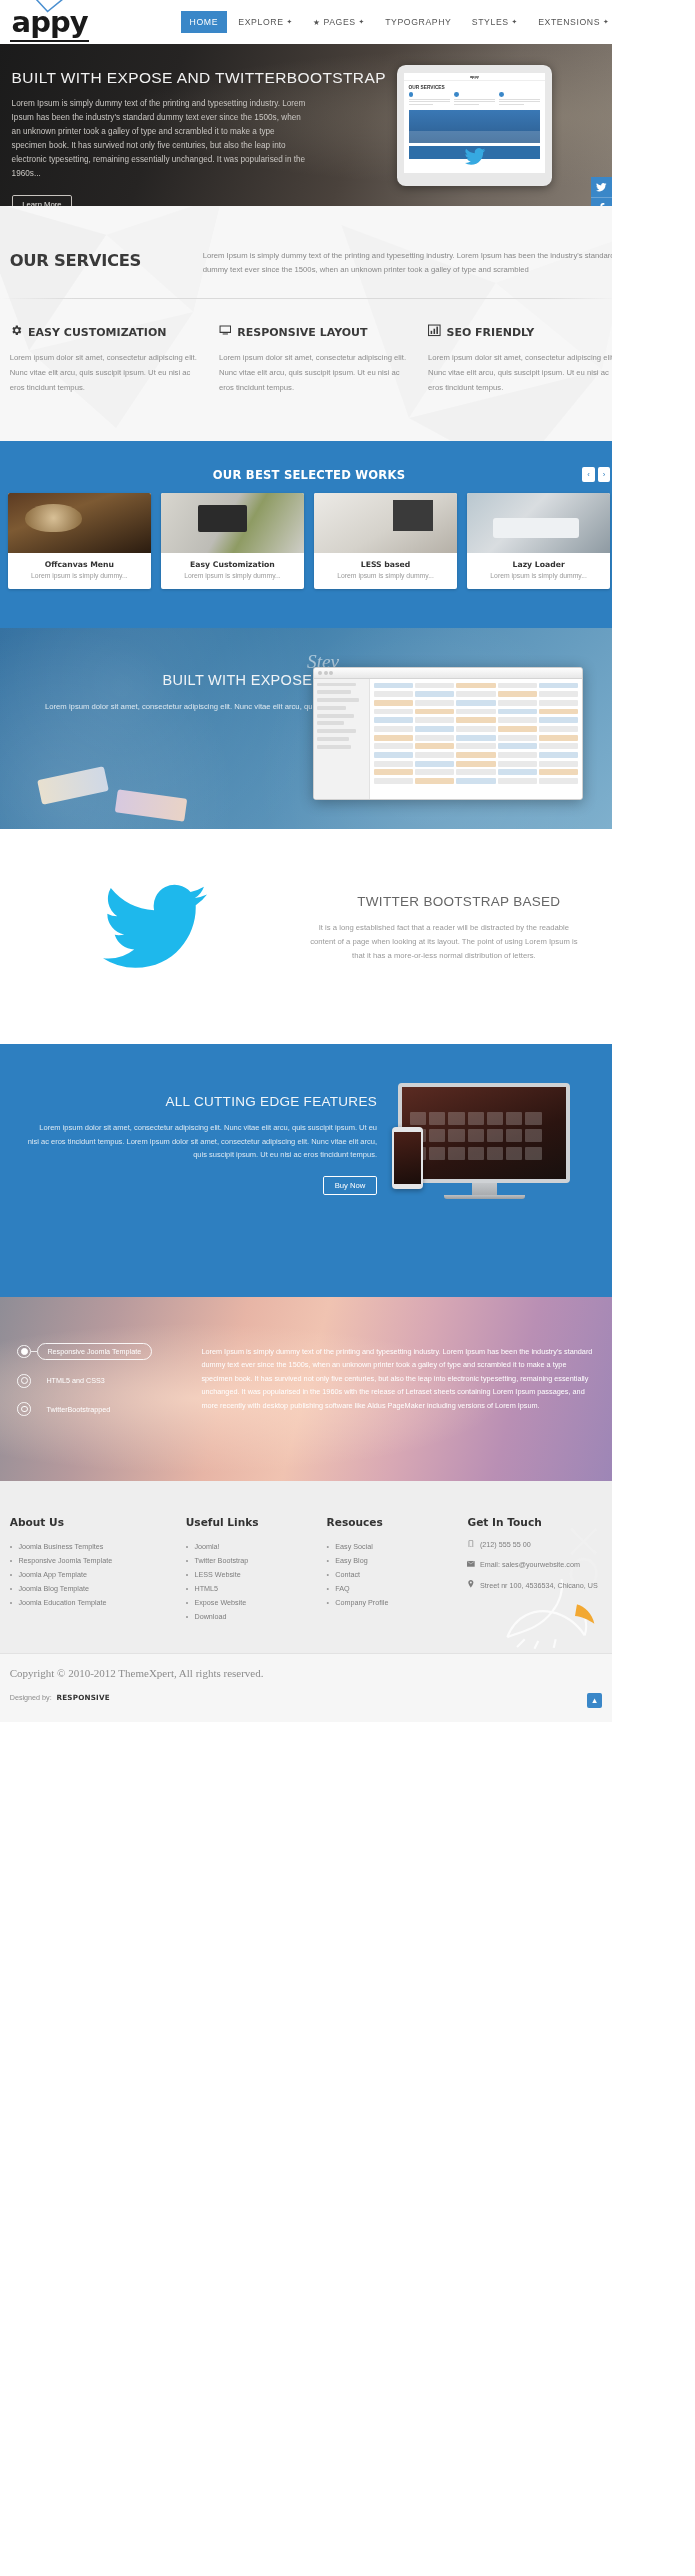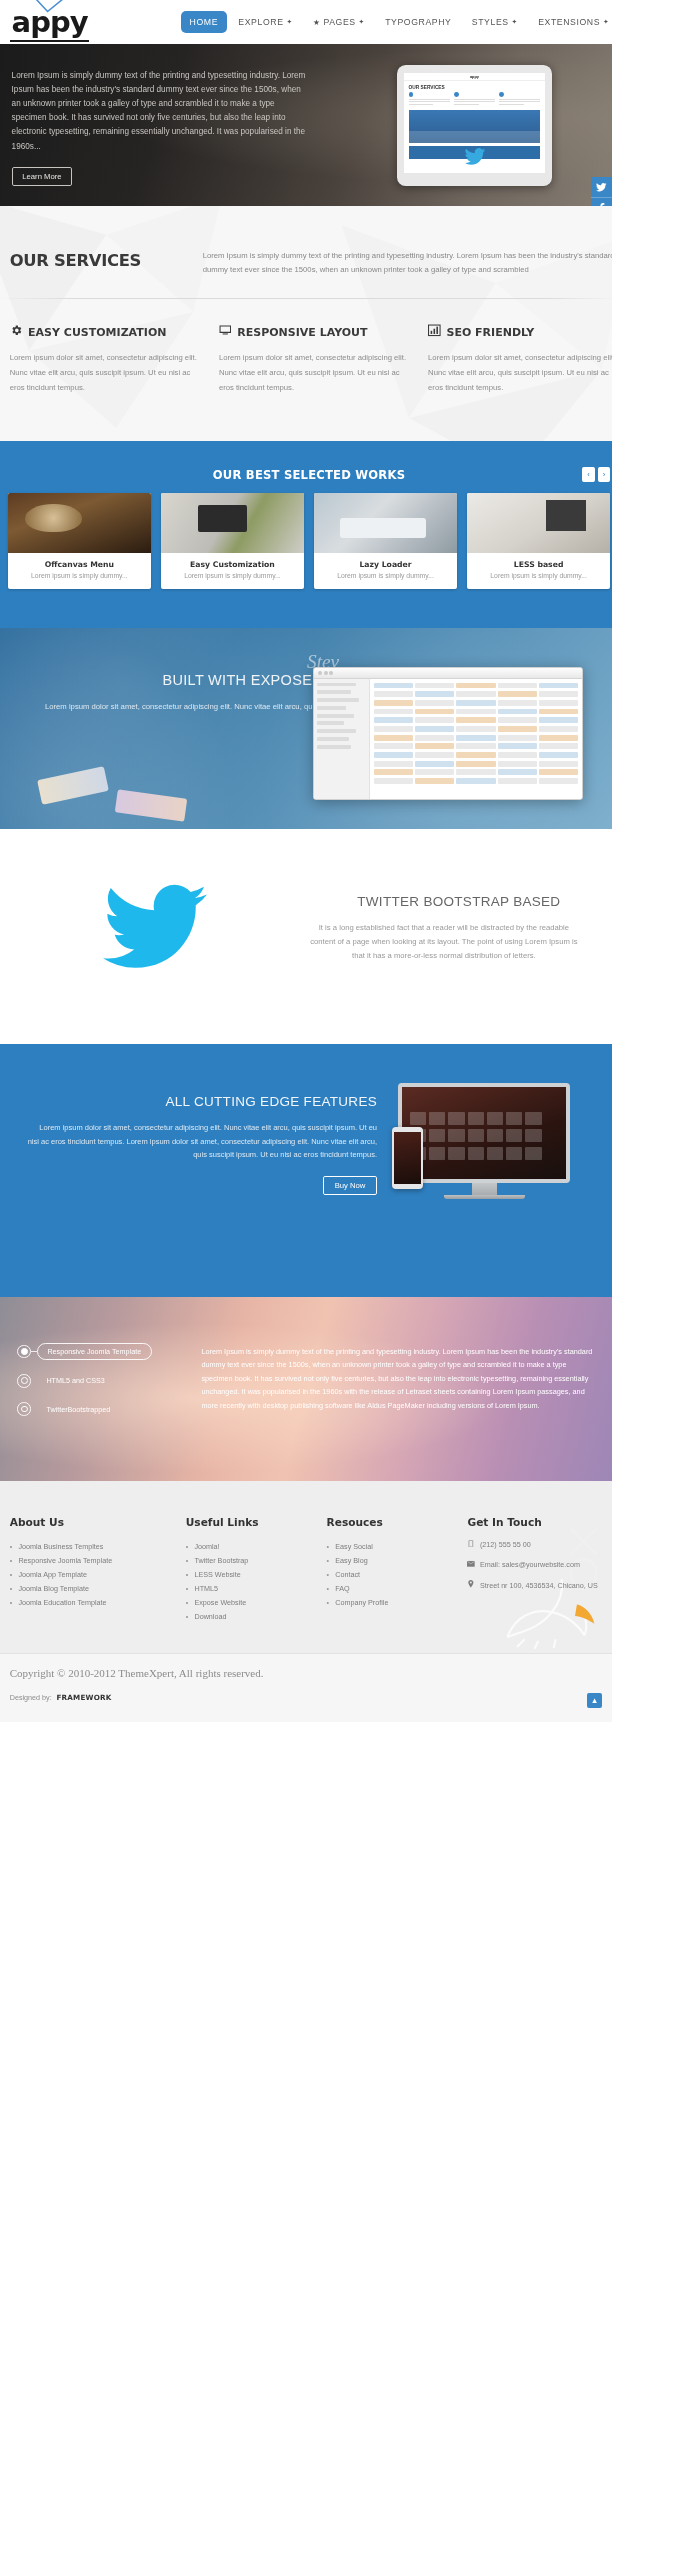--- a/index.html
+++ b/index.html
@@ -29,21 +29,21 @@
   }
   .logo-check {
     position: absolute; left: 25px; top: -9.7px; width: 29px; height: 15.5px;
   }
   .nav { display: flex; align-items: center; gap: 2.9px; margin-left: 75px; }
   .nav-item {
     font-size: 8.7px; letter-spacing: 0.6px; color: #555; padding: 5.8px 8.7px;
     text-transform: uppercase; cursor: pointer; white-space: nowrap;
     display: flex; align-items: center; gap: 2.9px; font-weight: 500;
   }
-  .nav-item.active { background: #3a87c8; color: #fff; border-radius: 5px; }
+  .nav-item.active { background: #3a87c8; color: #fff; border-radius: 0; }
   .nav-caret { font-size: 6.8px; }
   .nav-star { font-size: 7.7px; }
 
   
   .hero {
     height: 162px; position: relative; overflow: hidden;
     background: linear-gradient(110deg, #1b1b1b 0%, #262423 28%, #4a423c 58%, #6e655d 78%, #857c72 100%);
   }
   .hero::after {
     content:""; position:absolute; inset:0;
@@ -302,20 +302,21 @@
         <div class="nav-item">
           <span>EXTENSIONS</span>
           <span class="nav-caret">✦</span>
         </div>
       </div>
     </div>
   </div>
 
   <div class="hero">
     <div class="hero-inner">
+      <h1>BUILT WITH EXPOSE AND TWITTERBOOTSTRAP</h1>
       <p>Lorem Ipsum is simply dummy text of the printing and typesetting industry. Lorem Ipsum has been the industry's standard dummy text ever since the 1500s, when an unknown printer took a galley of type and scrambled it to make a type specimen book. It has survived not only five centuries, but also the leap into electronic typesetting, remaining essentially unchanged.  It was popularised in the 1960s...</p>
       <button class="btn-outline-light">Learn More</button>
     </div>
     <div class="hero-device">
       <div class="hero-screen">
         <div class="hs-bar">
             <span>appy</span>
           </div>
         <div class="hs-title">OUR SERVICES</div>
         <div class="hs-cols">
@@ -441,30 +442,30 @@
           </div>
         </div>
         <div class="pf-card">
           <div class="pf-thumb t2"></div>
           <div class="pf-body">
             <h4>Easy Customization</h4>
             <p>Lorem ipsum is simply dummy...</p>
           </div>
         </div>
         <div class="pf-card">
+          <div class="pf-thumb t4"></div>
+          <div class="pf-body">
+            <h4>LESS based</h4>
+            <p>Lorem ipsum is simply dummy...</p>
+          </div>
+        </div>
+        <div class="pf-card">
           <div class="pf-thumb t3"></div>
           <div class="pf-body">
             <h4>Lazy Loader</h4>
-            <p>Lorem ipsum is simply dummy...</p>
-          </div>
-        </div>
-        <div class="pf-card">
-          <div class="pf-thumb t4"></div>
-          <div class="pf-body">
-            <h4>LESS based</h4>
             <p>Lorem ipsum is simply dummy...</p>
           </div>
         </div>
       </div>
     </div>
   </div>
 
   <div class="expose">
     <div class="expose-noise"></div>
     <div class="expose-stev">Stev</div>
@@ -750,21 +751,21 @@
       </svg>
     </div>
   </div>
 
   <div class="copyright">
     <div class="container">
       <div class="copyright-inner">
         <p>Copyright © 2010-2012 ThemeXpert, All rights reserved.</p>
         <div class="designed">
           <span>Designed by:</span>
-          <span class="tx-logo">FRAMEWORK</span>
+          <span class="tx-logo">RESPONSIVE</span>
         </div>
       </div>
     </div>
     <div class="gotop">▲</div>
   </div>
 
 </div>
 
 
 </body></html>

